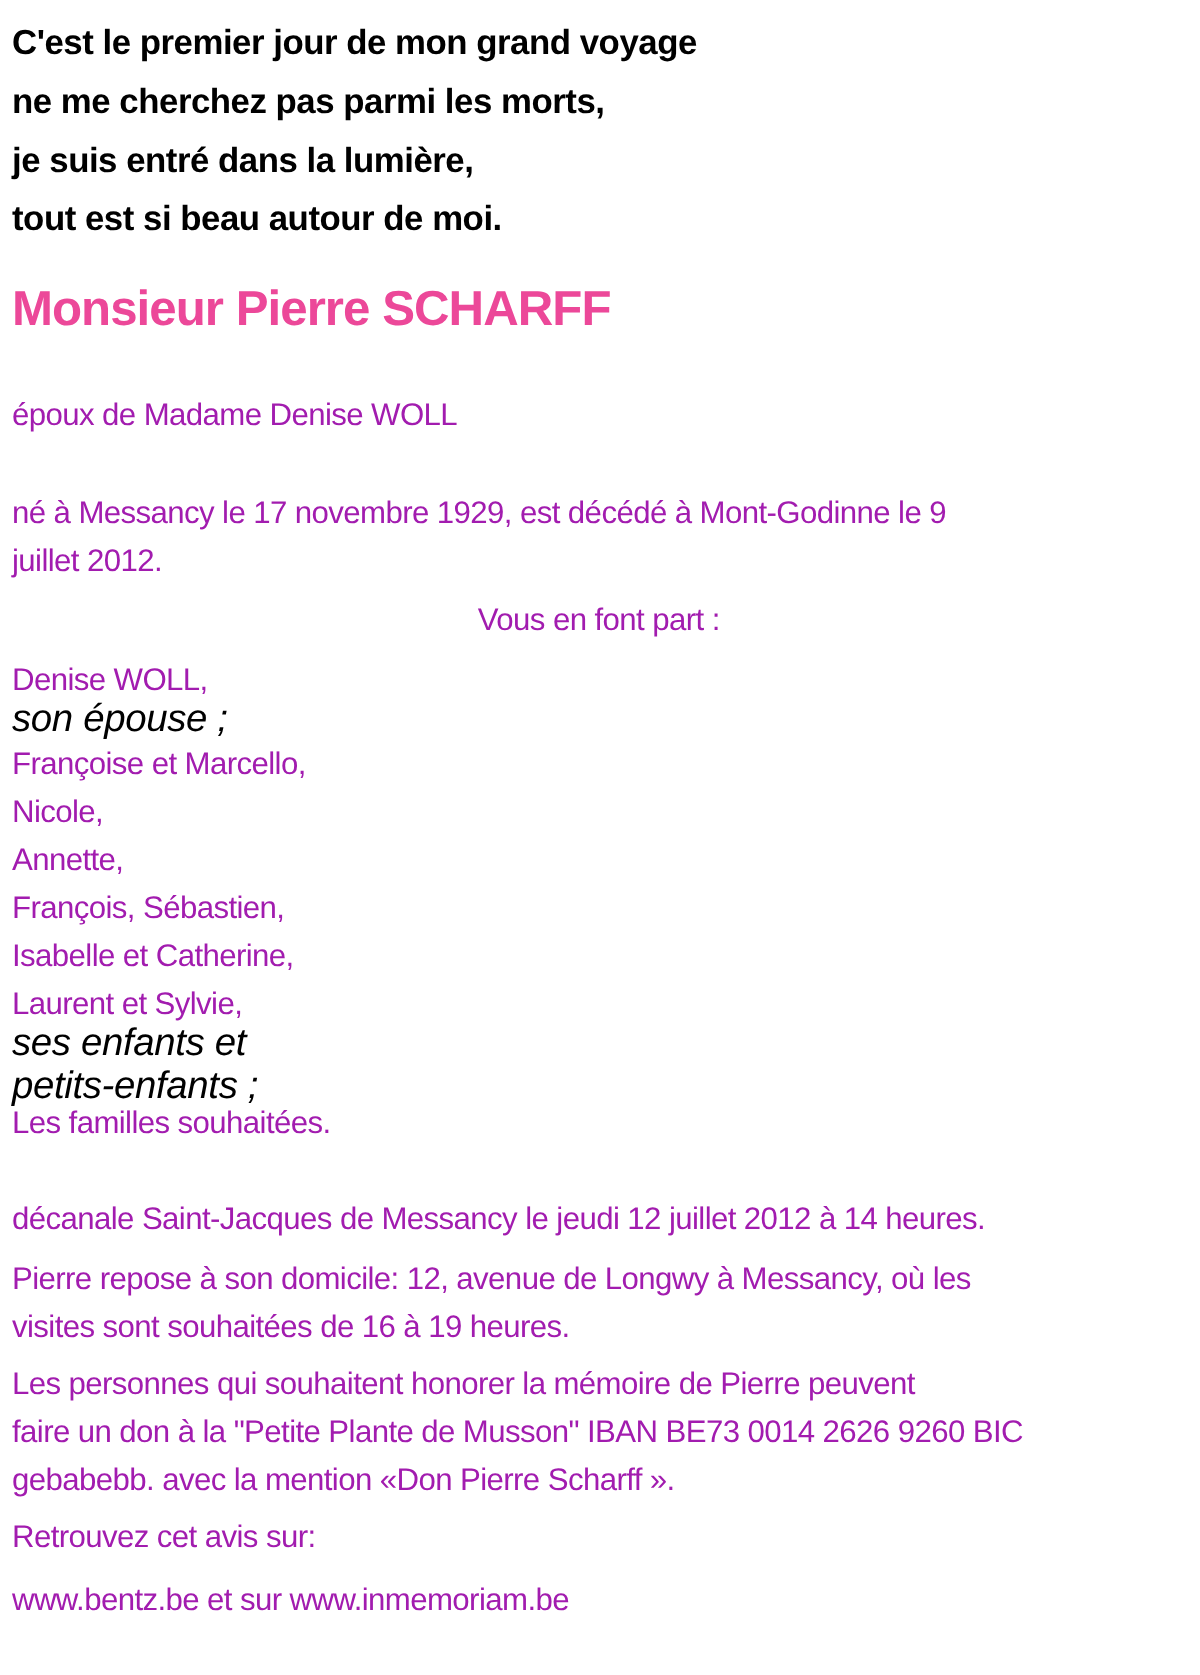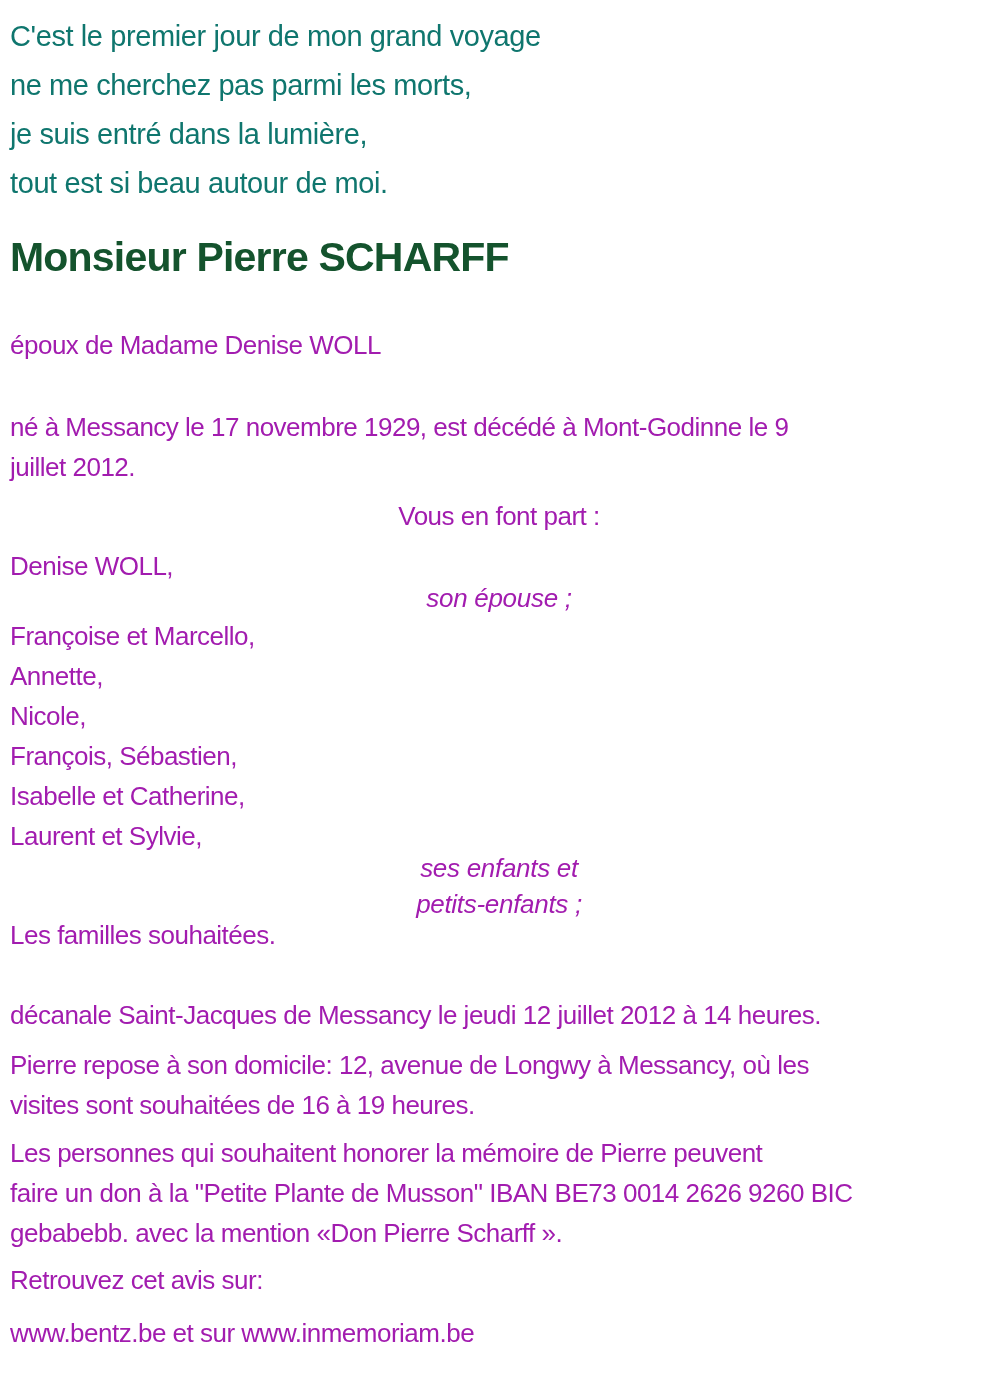--- a/index.html
+++ b/index.html
@@ -12,53 +12,53 @@
     height: 1396px;
     overflow: hidden;
     font-family: "Liberation Sans", sans-serif;
     color: #2e2e2e;
   }
   .page {
     padding: 12px 12px 0 10px;
   }
   
   .quote-line {
-    font-weight: 400;
+    font-weight: 700;
     font-size: 29px;
     line-height: 49px;
-    color: #0f766e;
+    color: #000000;
     letter-spacing: -0.4px;
     white-space: nowrap;
   }
   
   .page-title {
     margin: 27px 0 0 0;
     font-weight: 700;
     font-size: 41px;
     line-height: 44px;
-    color: #14532d;
+    color: #ec4899;
     letter-spacing: -0.8px;
     white-space: nowrap;
   }
   
   .body-line {
     font-size: 26px;
     line-height: 40px;
     letter-spacing: -0.5px;
     color: #a21caf;
     white-space: nowrap;
   }
   
   .role-line {
     font-style: italic;
-    text-align: center;
-    font-size: 26px;
+    text-align: left;
+    font-size: 32px;
     line-height: 36px;
     letter-spacing: -0.3px;
-    color: #a21caf;
+    color: #000000;
   }
   .spouse-line      { margin-top: 46px; }
   .birth-death      { margin-top: 42px; }
   .announce-label   { margin-top: 9px; text-align: center; }
   .wife-name        { margin-top: 10px; }
   .wife-role        { margin-top: -6px; }
   .children-role    { margin-top: -6px; }
   .related-families { margin-top: -7px; }
   .funeral-par      { margin-top: 40px; }
   .repose-par       { margin-top: 10px; }
@@ -88,22 +88,22 @@
   </div>
 
   <div class="body-line announce-label">Vous en font part :</div>
 
   <div class="body-line wife-name">Denise WOLL,</div>
 
   <div class="role-line wife-role">son épouse ;</div>
 
   <div>
     <div class="body-line">Françoise et Marcello,</div>
+    <div class="body-line">Nicole,</div>
     <div class="body-line">Annette,</div>
-    <div class="body-line">Nicole,</div>
     <div class="body-line">François, Sébastien,</div>
     <div class="body-line">Isabelle et Catherine,</div>
     <div class="body-line">Laurent et Sylvie,</div>
   </div>
 
   <div class="children-role">
     <div class="role-line">ses enfants et</div>
     <div class="role-line">petits-enfants ;</div>
   </div>
 

